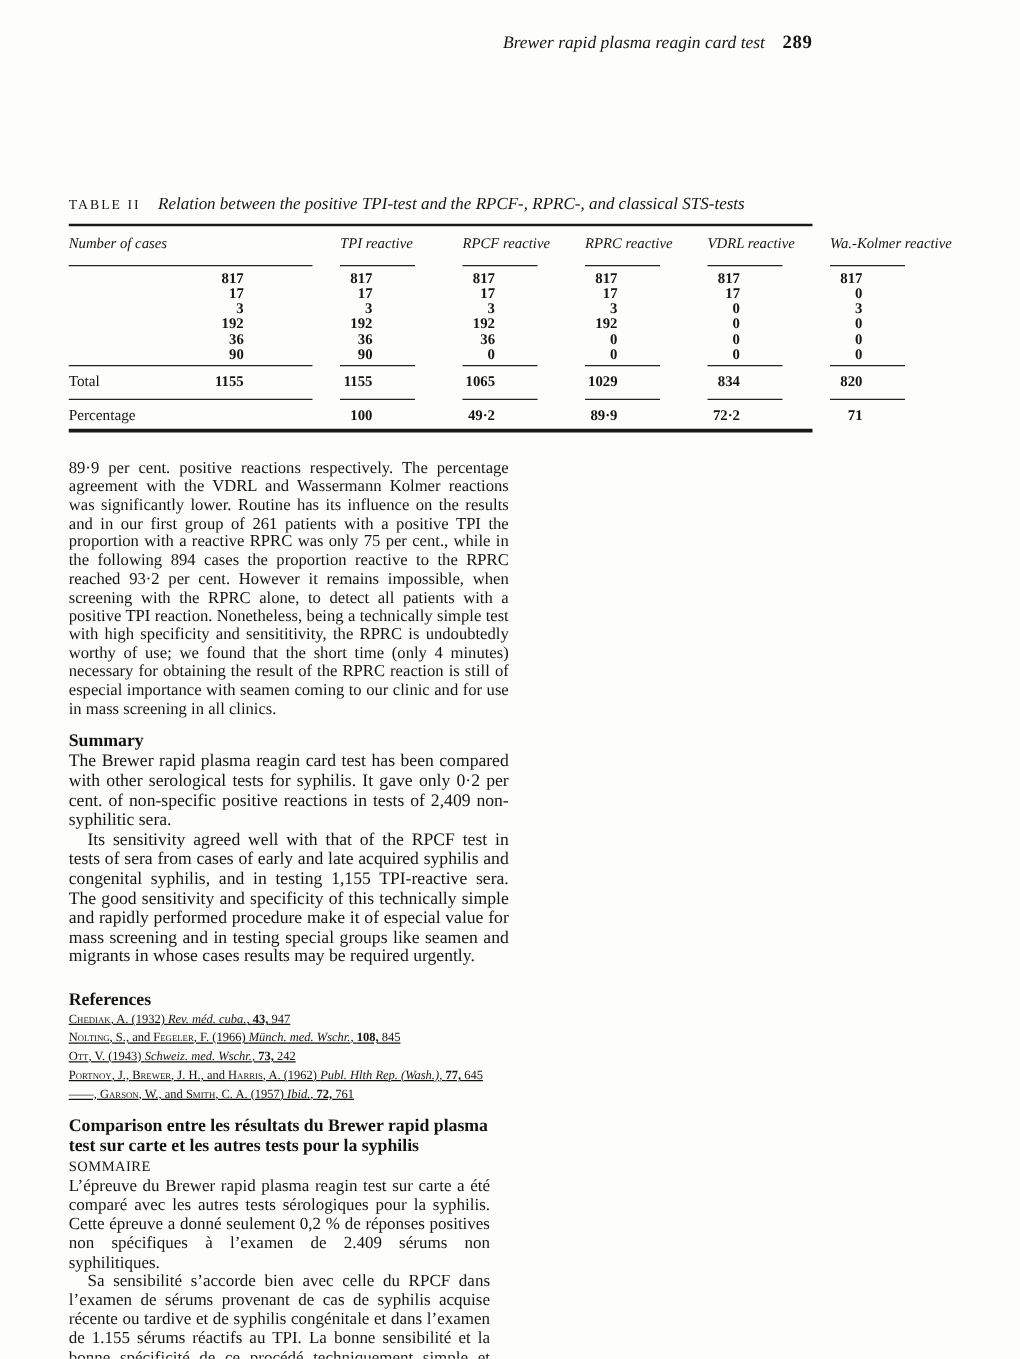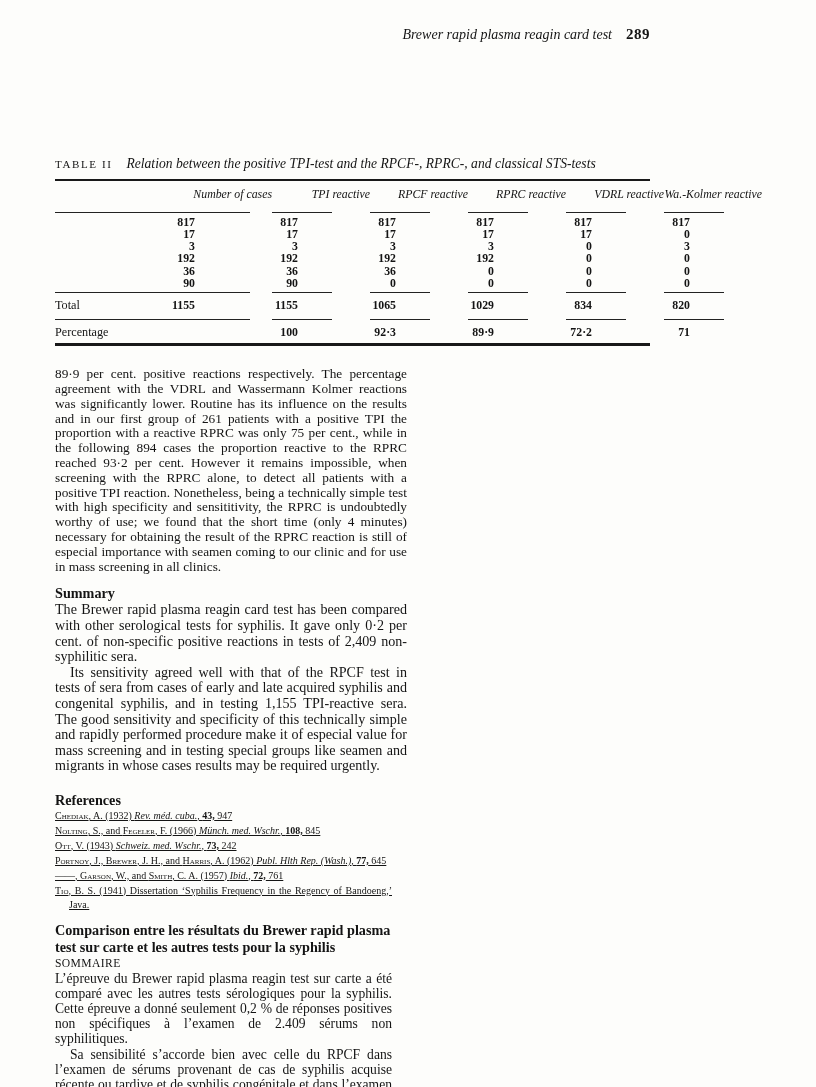--- a/index.html
+++ b/index.html
@@ -53,21 +53,20 @@
     vertical-align: top;
     text-align: left;
     font-weight: normal;
   }
   .head-row th {
     font-style: italic;
     font-size: 11.8px;
     line-height: 13.5px;
     padding-top: 7px;
     padding-bottom: 7px;
-    text-align: right;
   }
   .rulerow td { height: 7px; }
   .seg {
     height: 0;
     border-top: 1.5px solid #222;
     margin-top: 3px;
     margin-right: 38px;
   }
   .seg.segc1 { margin-right: 22px; }
 
@@ -341,21 +340,21 @@
       </tr>
 
       <tr class="sumrow">
         <td>
               <div class="c1wrap">
                 <span class="rowlabel">Percentage</span>
                 <span class="num"></span>
               </div>
             </td>
         <td><span class="num">100</span></td>
-        <td><span class="num">92·3</span></td>
+        <td><span class="num">49·2</span></td>
         <td><span class="num">89·9</span></td>
         <td><span class="num">72·2</span></td>
         <td><span class="num">71</span></td>
       </tr>
     </tbody>
       </table>
 
     <div class="rule-full rule-bottom"></div>
   </div>
 
@@ -369,21 +368,20 @@
     </div>
 
     <div class="col-right">
       <h3 class="subhead first">References</h3>
       <div class="refs">
         <div class="ref"><span class="seg-sc">Chediak</span><span>, A. (1932) </span><span class="seg-i">Rev. méd. cuba.</span><span>, </span><span class="seg-b">43,</span><span> 947</span></div>
         <div class="ref"><span class="seg-sc">Nolting</span><span>, S., and </span><span class="seg-sc">Fegeler</span><span>, F. (1966) </span><span class="seg-i">Münch. med. Wschr.</span><span>, </span><span class="seg-b">108,</span><span> 845</span></div>
         <div class="ref"><span class="seg-sc">Ott</span><span>, V. (1943) </span><span class="seg-i">Schweiz. med. Wschr.</span><span>, </span><span class="seg-b">73,</span><span> 242</span></div>
         <div class="ref"><span class="seg-sc">Portnoy</span><span>, J., </span><span class="seg-sc">Brewer</span><span>, J. H., and </span><span class="seg-sc">Harris</span><span>, A. (1962) </span><span class="seg-i">Publ. Hlth Rep. (Wash.)</span><span>, </span><span class="seg-b">77,</span><span> 645</span></div>
         <div class="ref"><span>——, </span><span class="seg-sc">Garson</span><span>, W., and </span><span class="seg-sc">Smith</span><span>, C. A. (1957) </span><span class="seg-i">Ibid.</span><span>, </span><span class="seg-b">72,</span><span> 761</span></div>
-        <div class="ref"><span class="seg-sc">Tio</span><span>, B. S. (1941) Dissertation ‘Syphilis Frequency in the Regency of Bandoeng,’ Java.</span></div>
       </div>
 
       <h3 class="subhead resume-head">Comparison entre les résultats du Brewer rapid plasma test sur carte et les autres tests pour la syphilis</h3>
       <div class="sommaire">SOMMAIRE</div>
       <p class="body-p french-p">L’épreuve du Brewer rapid plasma reagin test sur carte a été comparé avec les autres tests sérologiques pour la syphilis. Cette épreuve a donné seulement 0,2 % de réponses positives non spécifiques à l’examen de 2.409 sérums non syphilitiques.</p>
       <p class="body-p french-p indent">Sa sensibilité s’accorde bien avec celle du RPCF dans l’examen de sérums provenant de cas de syphilis acquise récente ou tardive et de syphilis congénitale et dans l’examen de 1.155 sérums réactifs au TPI. La bonne sensibilité et la bonne spécificité de ce procédé techniquement simple et rapide lui donne une valeur spéciale pour les dépistages de masse et l’examen de groupes spéciaux tels que les marins ou les immigrants, pour lesquels les résultats dovient être obtenus d’urgence.</p>
     </div>
 
   </div>
 </div>

